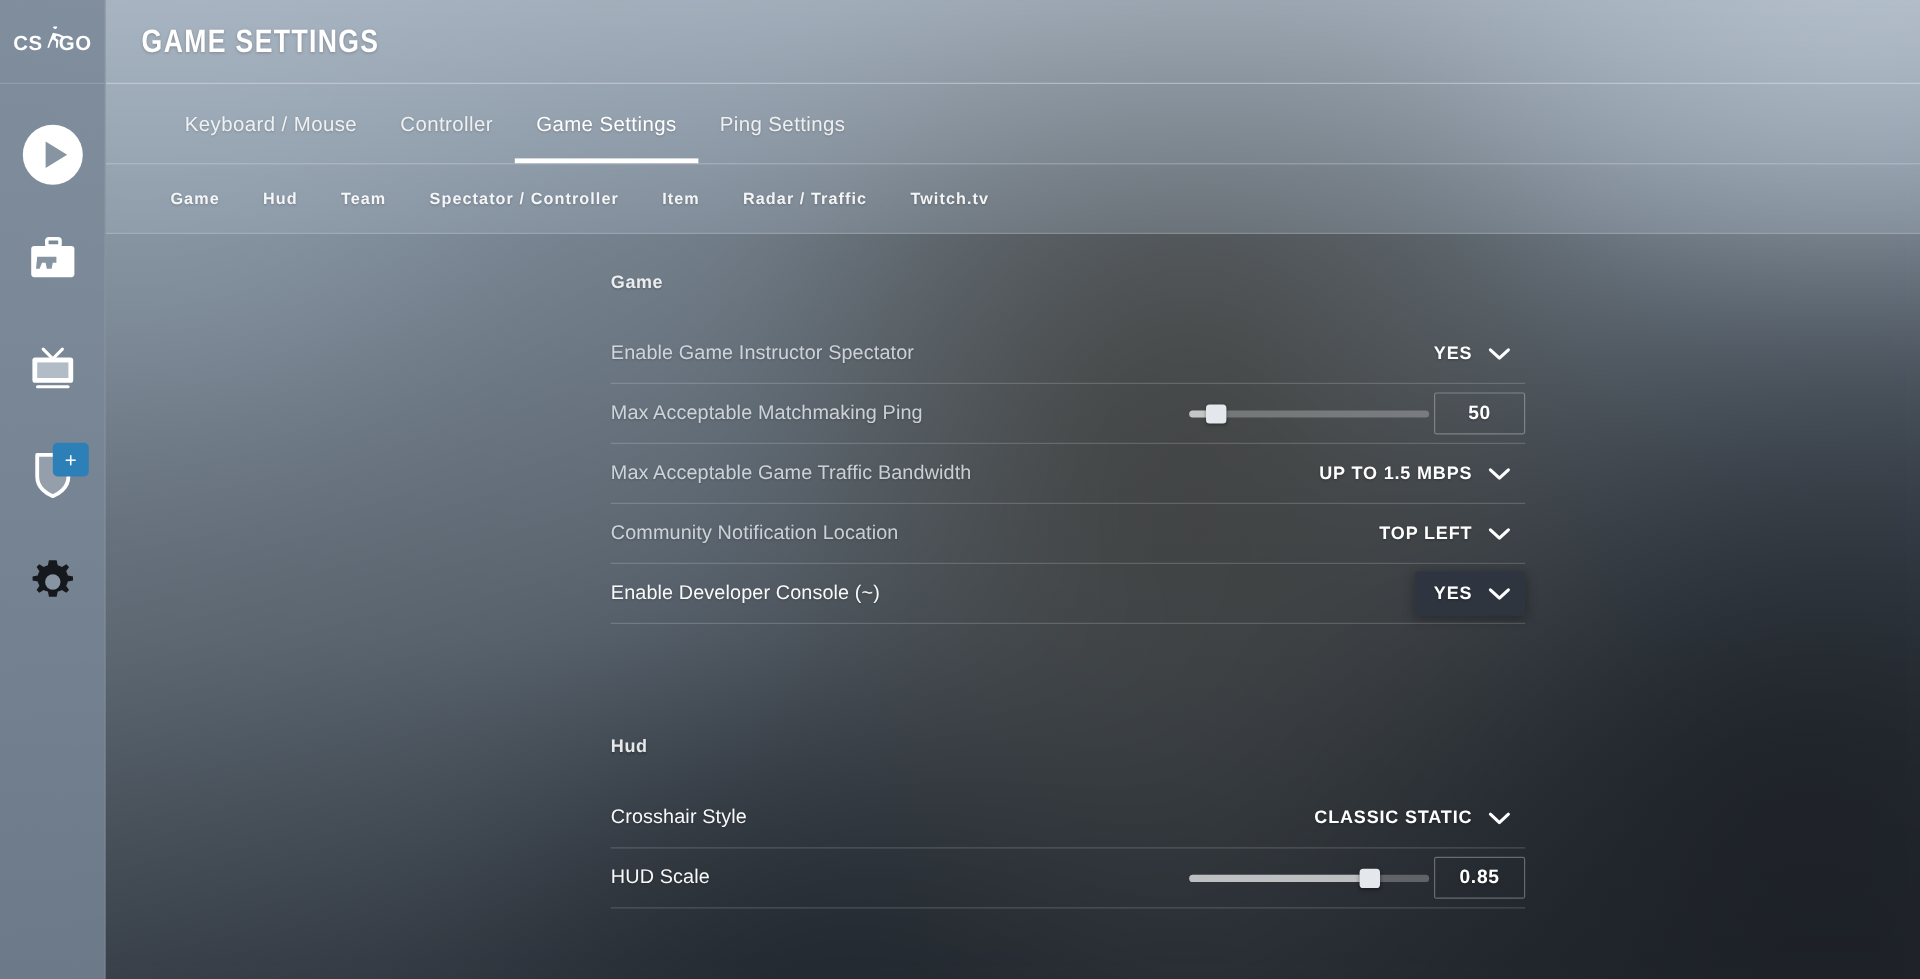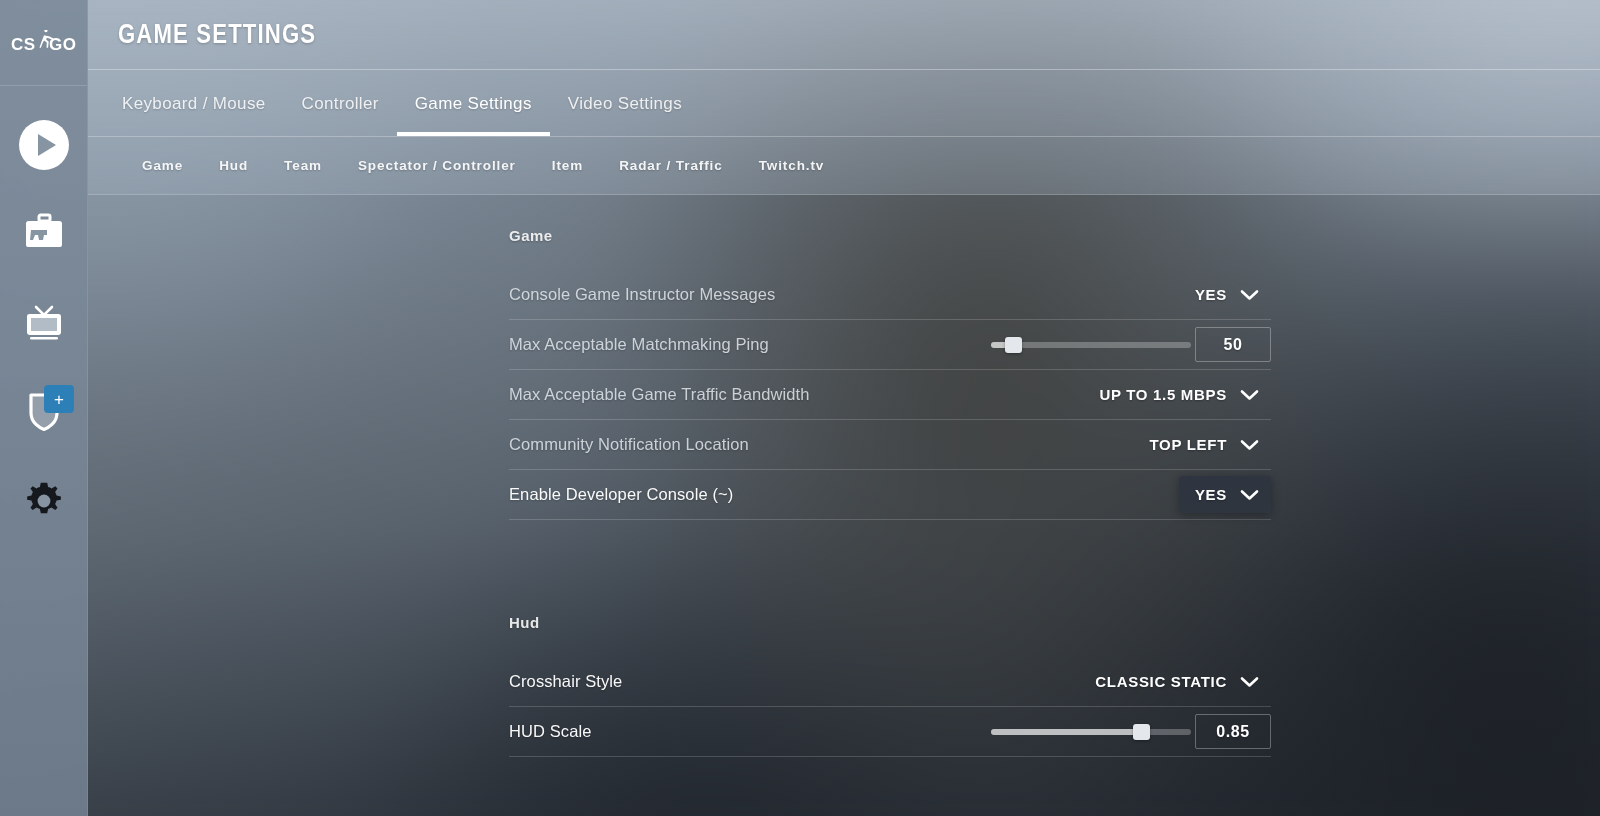--- a/index.html
+++ b/index.html
@@ -42,21 +42,21 @@
   }
 
   
   .rail {
     position: absolute; left: 0; top: 0; z-index: 6;
     width: 88px; height: 816px;
     background: linear-gradient(180deg, rgba(126,140,155,.92) 0%, rgba(120,134,150,.92) 45%, rgba(112,126,142,.92) 100%);
     border-right: 1px solid rgba(255,255,255,.10);
   }
   .rail-logo {
-    height: 86px;
+    height: 70px;
     display: flex; align-items: center; justify-content: center;
     border-bottom: 1px solid rgba(255,255,255,.16);
   }
   .rail-icons { padding-top: 14px; }
   .rail-btn {
     position: relative;
     height: 89px;
     display: flex; align-items: center; justify-content: center;
     cursor: pointer;
   }
@@ -89,21 +89,21 @@
     text-shadow: 0 1px 3px rgba(0,0,0,.22);
   }
 
   
   .tabs {
     position: absolute; left: 88px; top: 70px; z-index: 5;
     width: 1512px; height: 67px;
     background: linear-gradient(180deg, rgba(178,190,203,.44) 0%, rgba(170,183,197,.40) 100%);
     border-bottom: 1px solid rgba(255,255,255,.22);
     display: flex; align-items: flex-end;
-    padding-left: 16px;
+    padding-left: 48px;
   }
   .tab {
     position: relative;
     padding: 0 18px 22px 18px;
     color: rgba(255,255,255,.86);
     font-size: 17px;
     letter-spacing: .35px;
     cursor: pointer;
     text-shadow: 0 1px 2px rgba(0,0,0,.18);
   }
@@ -301,39 +301,39 @@
   </div>
 
   <div class="header">
     <div class="page-title">GAME SETTINGS</div>
   </div>
 
   <div class="tabs" id="tabs">
       <div class="tab">Keyboard / Mouse</div>
       <div class="tab">Controller</div>
       <div class="tab active">Game Settings</div>
-      <div class="tab">Video Settings</div>
+      <div class="tab">Ping Settings</div>
     </div>
 
   <div class="subtabs" id="subtabs">
       <div class="subtab">Game</div>
       <div class="subtab">Hud</div>
       <div class="subtab">Team</div>
       <div class="subtab">Spectator / Controller</div>
       <div class="subtab">Item</div>
       <div class="subtab">Radar / Traffic</div>
       <div class="subtab">Twitch.tv</div>
     </div>
 
   <div class="body-area">
     <div class="panel" id="panel">
         <div class="group-title">Game</div>
         <div class="rows">
           <div class="row">
-            <div class="row-label">Console Game Instructor Messages</div>
+            <div class="row-label">Enable Game Instructor Spectator</div>
             <div class="control">
               <div class="dropdown">
                 <span class="dd-value">YES</span>
                 <svg class="chev" width="19" height="12" viewBox="0 0 19 12">
                   <path d="M2 2.5 L9.5 9.5 L17 2.5" fill="none" stroke="#ffffff" stroke-width="2.6" stroke-linecap="round" stroke-linejoin="round"></path>
                 </svg>
               </div>
             </div>
           </div>
           <div class="row">

